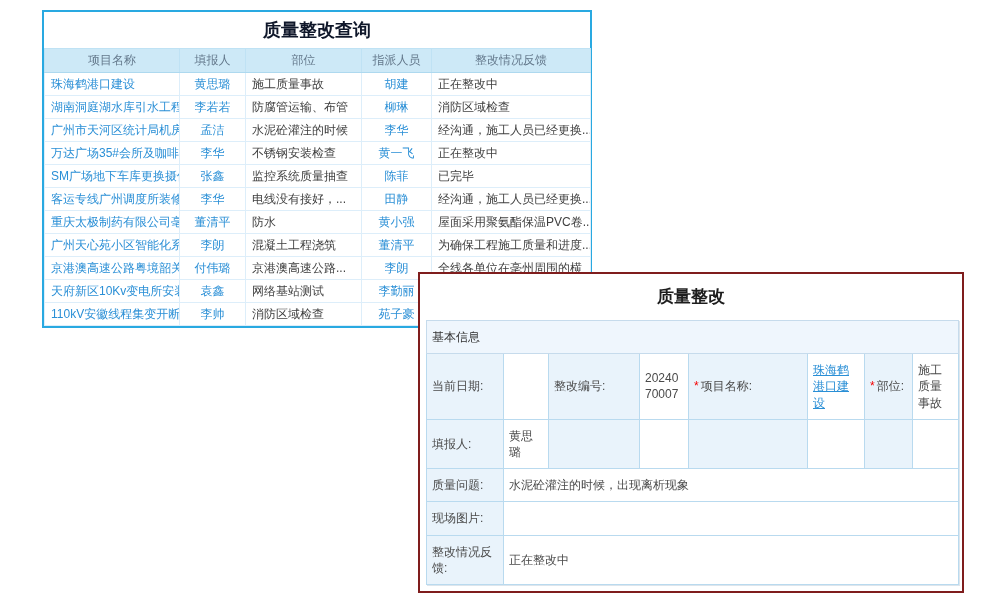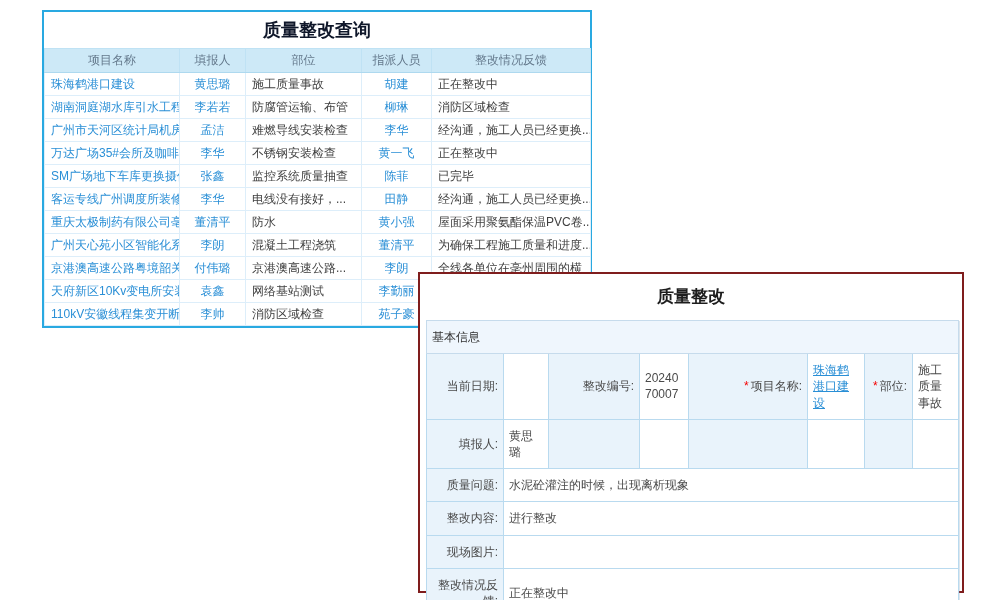--- a/index.html
+++ b/index.html
@@ -26,21 +26,21 @@
 
   
   .modal { position:absolute; left:418px; top:272px; width:546px; height:321px;
     background:#fff; border:2px solid #7f1d1d; }
   .m-title { margin-top:11px; text-align:center; font-size:17px; font-weight:bold; color:#1d1d1d; }
   table.ft { position:absolute; left:6px; top:46px; width:532px;
     border-collapse:collapse; table-layout:fixed; font-size:12px; color:#4a4a4a;
     box-shadow:1px 1px 0 rgba(120,150,180,0.25); }
   table.ft td { border:1px solid #b9daef; padding:8px 5px; vertical-align:middle;
     word-break:break-all; line-height:1.35; }
-  table.ft td.lbl { background:#e9f3fb; text-align:right; }
+  table.ft td.lbl { background:#e9f3fb; text-align:left; }
   table.ft td.val { background:#ffffff; text-align:left; }
   table.ft td.val.vtop { vertical-align:top; }
   table.ft tr.r-section td { background:#eff6fd; text-align:left; color:#333;
     border:1px solid #c6dbec; }
   tr.r-section { height:25px; } tr.r-a { height:56px; } tr.r-b { height:36px;margin-top:36px; }
   tr.r-c,.r-d,.r-e { height:28px; } tr.r-f { height:38px; } tr.r-g { height:31px; }
   .req { color:#f50000; margin-right:2px; }
   a.flink { color:#2a8fd6; text-decoration:underline; cursor:pointer; }
 </style>
 </head>
@@ -78,21 +78,21 @@
           <tr>
       <td class="c-project">湖南洞庭湖水库引水工程施</td>
       <td class="c-reporter">李若若</td>
       <td class="c-location">防腐管运输、布管</td>
       <td class="c-assignee">柳琳</td>
       <td class="c-feedback">消防区域检查</td>
     </tr>
           <tr>
       <td class="c-project">广州市天河区统计局机房改</td>
       <td class="c-reporter">孟洁</td>
-      <td class="c-location">难燃导线安装检查</td>
+      <td class="c-location">水泥砼灌注的时候</td>
       <td class="c-assignee">李华</td>
       <td class="c-feedback">经沟通，施工人员已经更换...</td>
     </tr>
           <tr>
       <td class="c-project">万达广场35#会所及咖啡厅</td>
       <td class="c-reporter">李华</td>
       <td class="c-location">不锈钢安装检查</td>
       <td class="c-assignee">黄一飞</td>
       <td class="c-feedback">正在整改中</td>
     </tr>
@@ -183,24 +183,20 @@
         <td class="val"></td>
         <td class="lbl"></td>
         <td class="val"></td>
         <td class="lbl"></td>
         <td class="val"></td>
       </tr>
       <tr class="r-c">
         <td class="lbl">质量问题:</td>
         <td class="val" colspan="7">水泥砼灌注的时候，出现离析现象</td>
       </tr>
-      <tr class="r-d">
-        <td class="lbl">整改内容:</td>
-        <td class="val" colspan="7">进行整改</td>
-      </tr>
       <tr class="r-e">
         <td class="lbl">现场图片:</td>
         <td class="val" colspan="7"></td>
       </tr>
       <tr class="r-g">
         <td class="lbl">整改情况反馈:</td>
         <td class="val" colspan="7">正在整改中</td>
       </tr>
     </tbody>
       </table>

